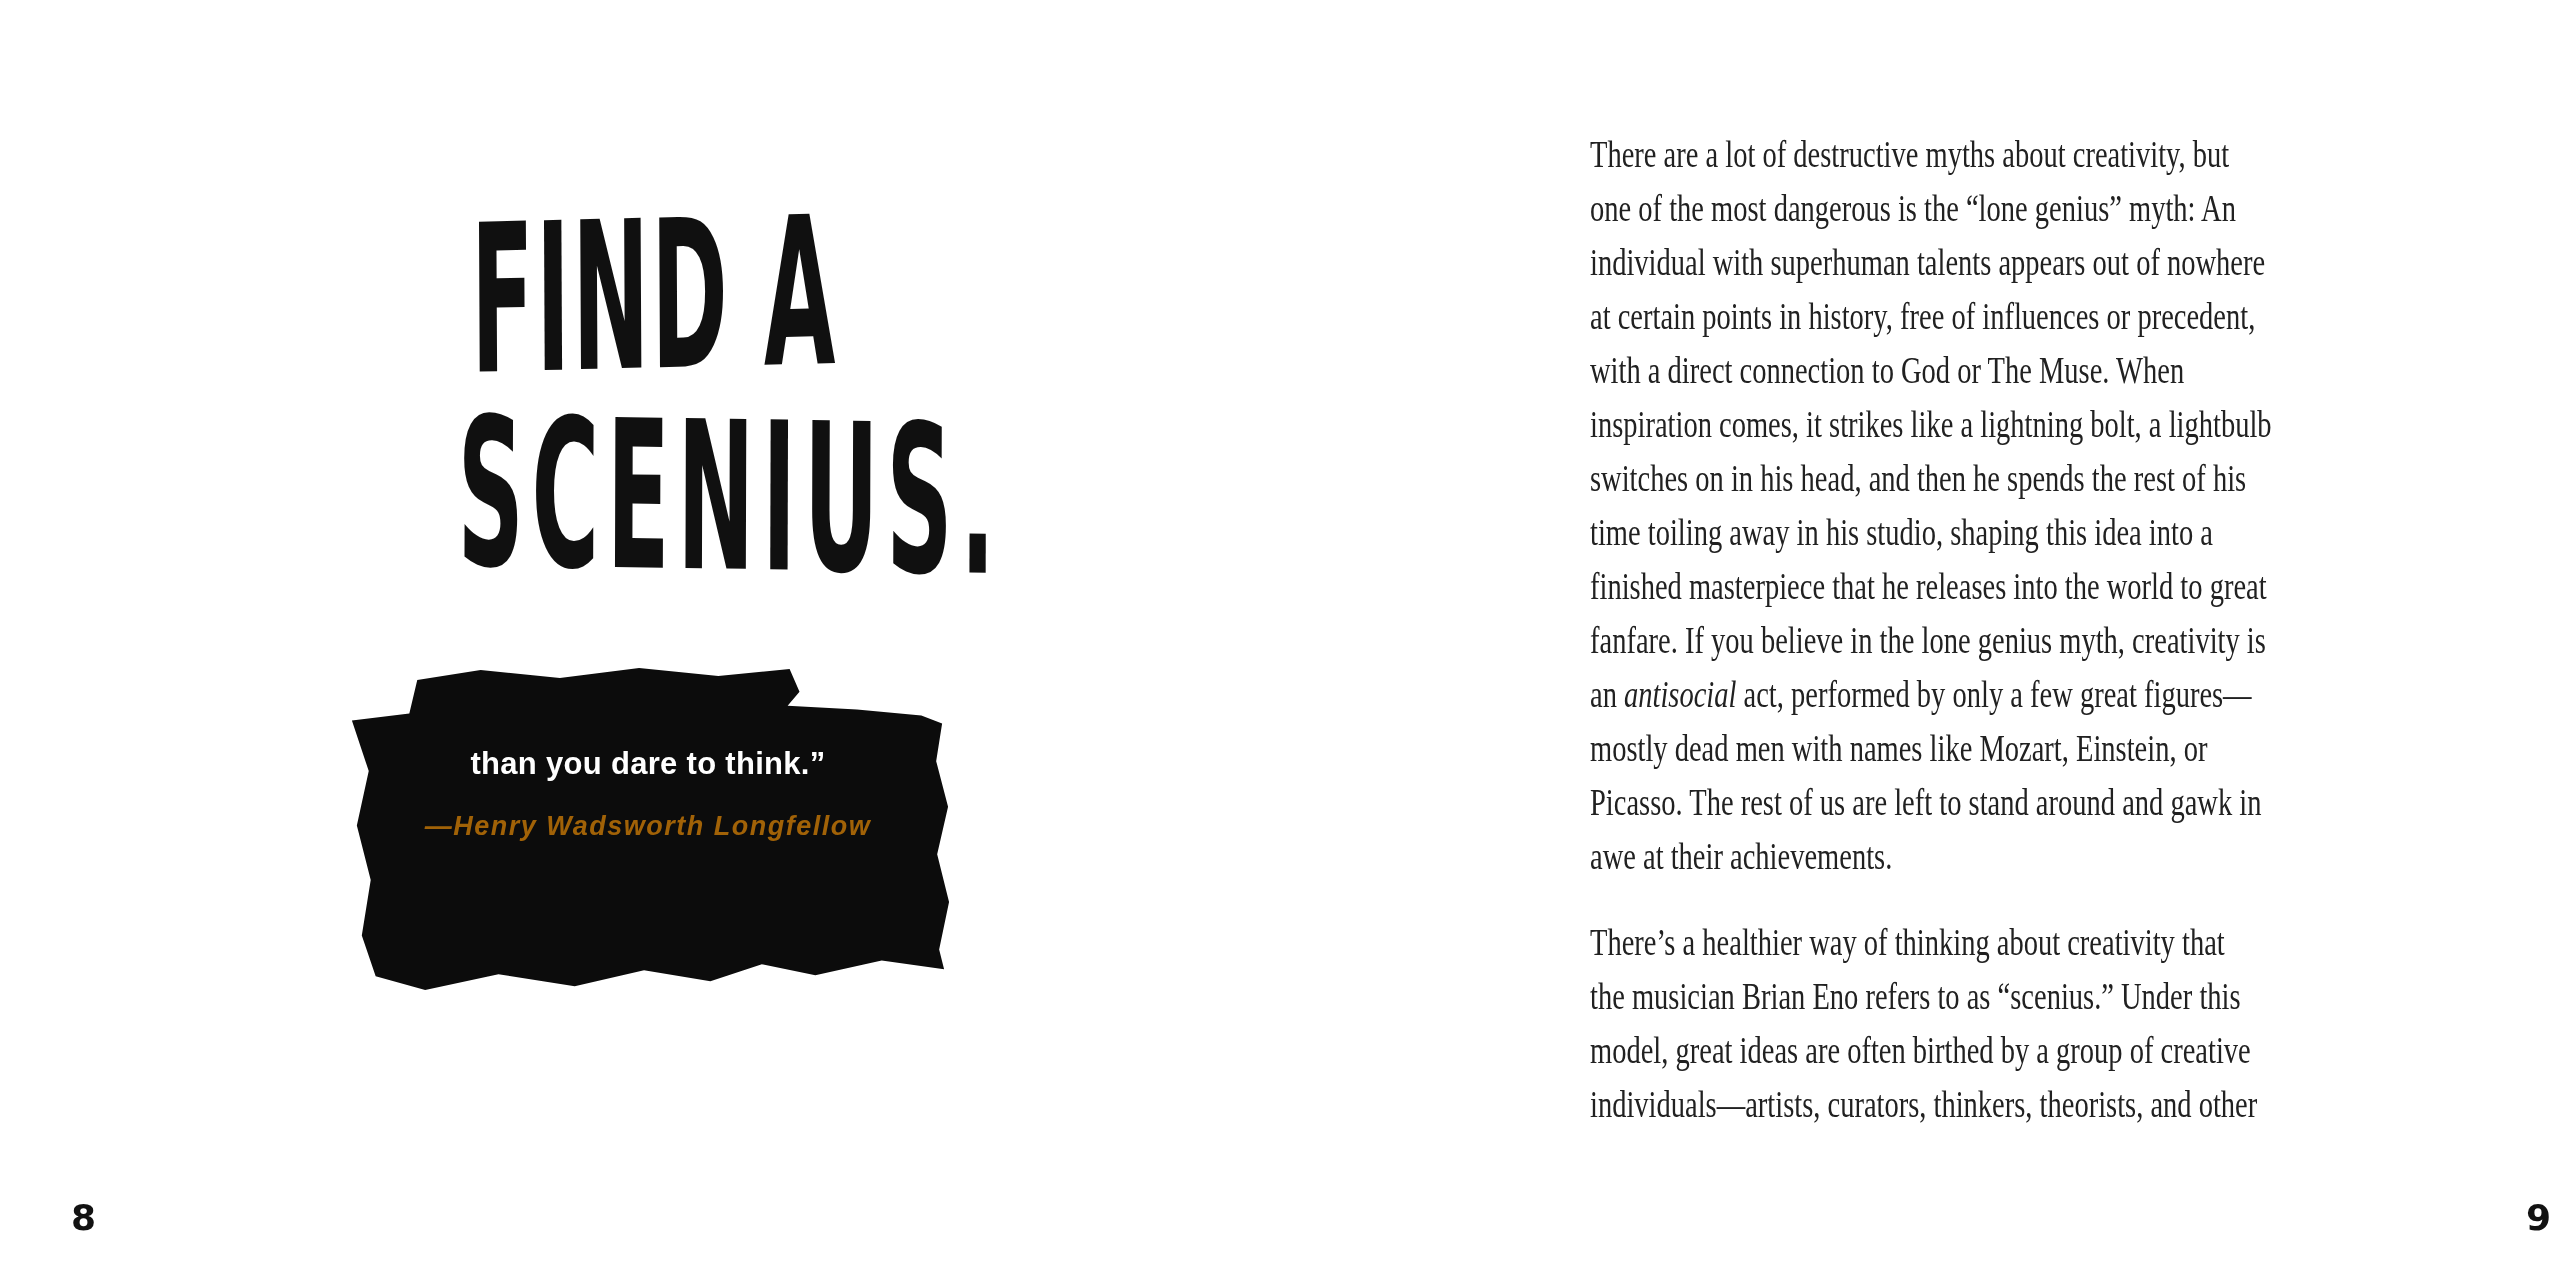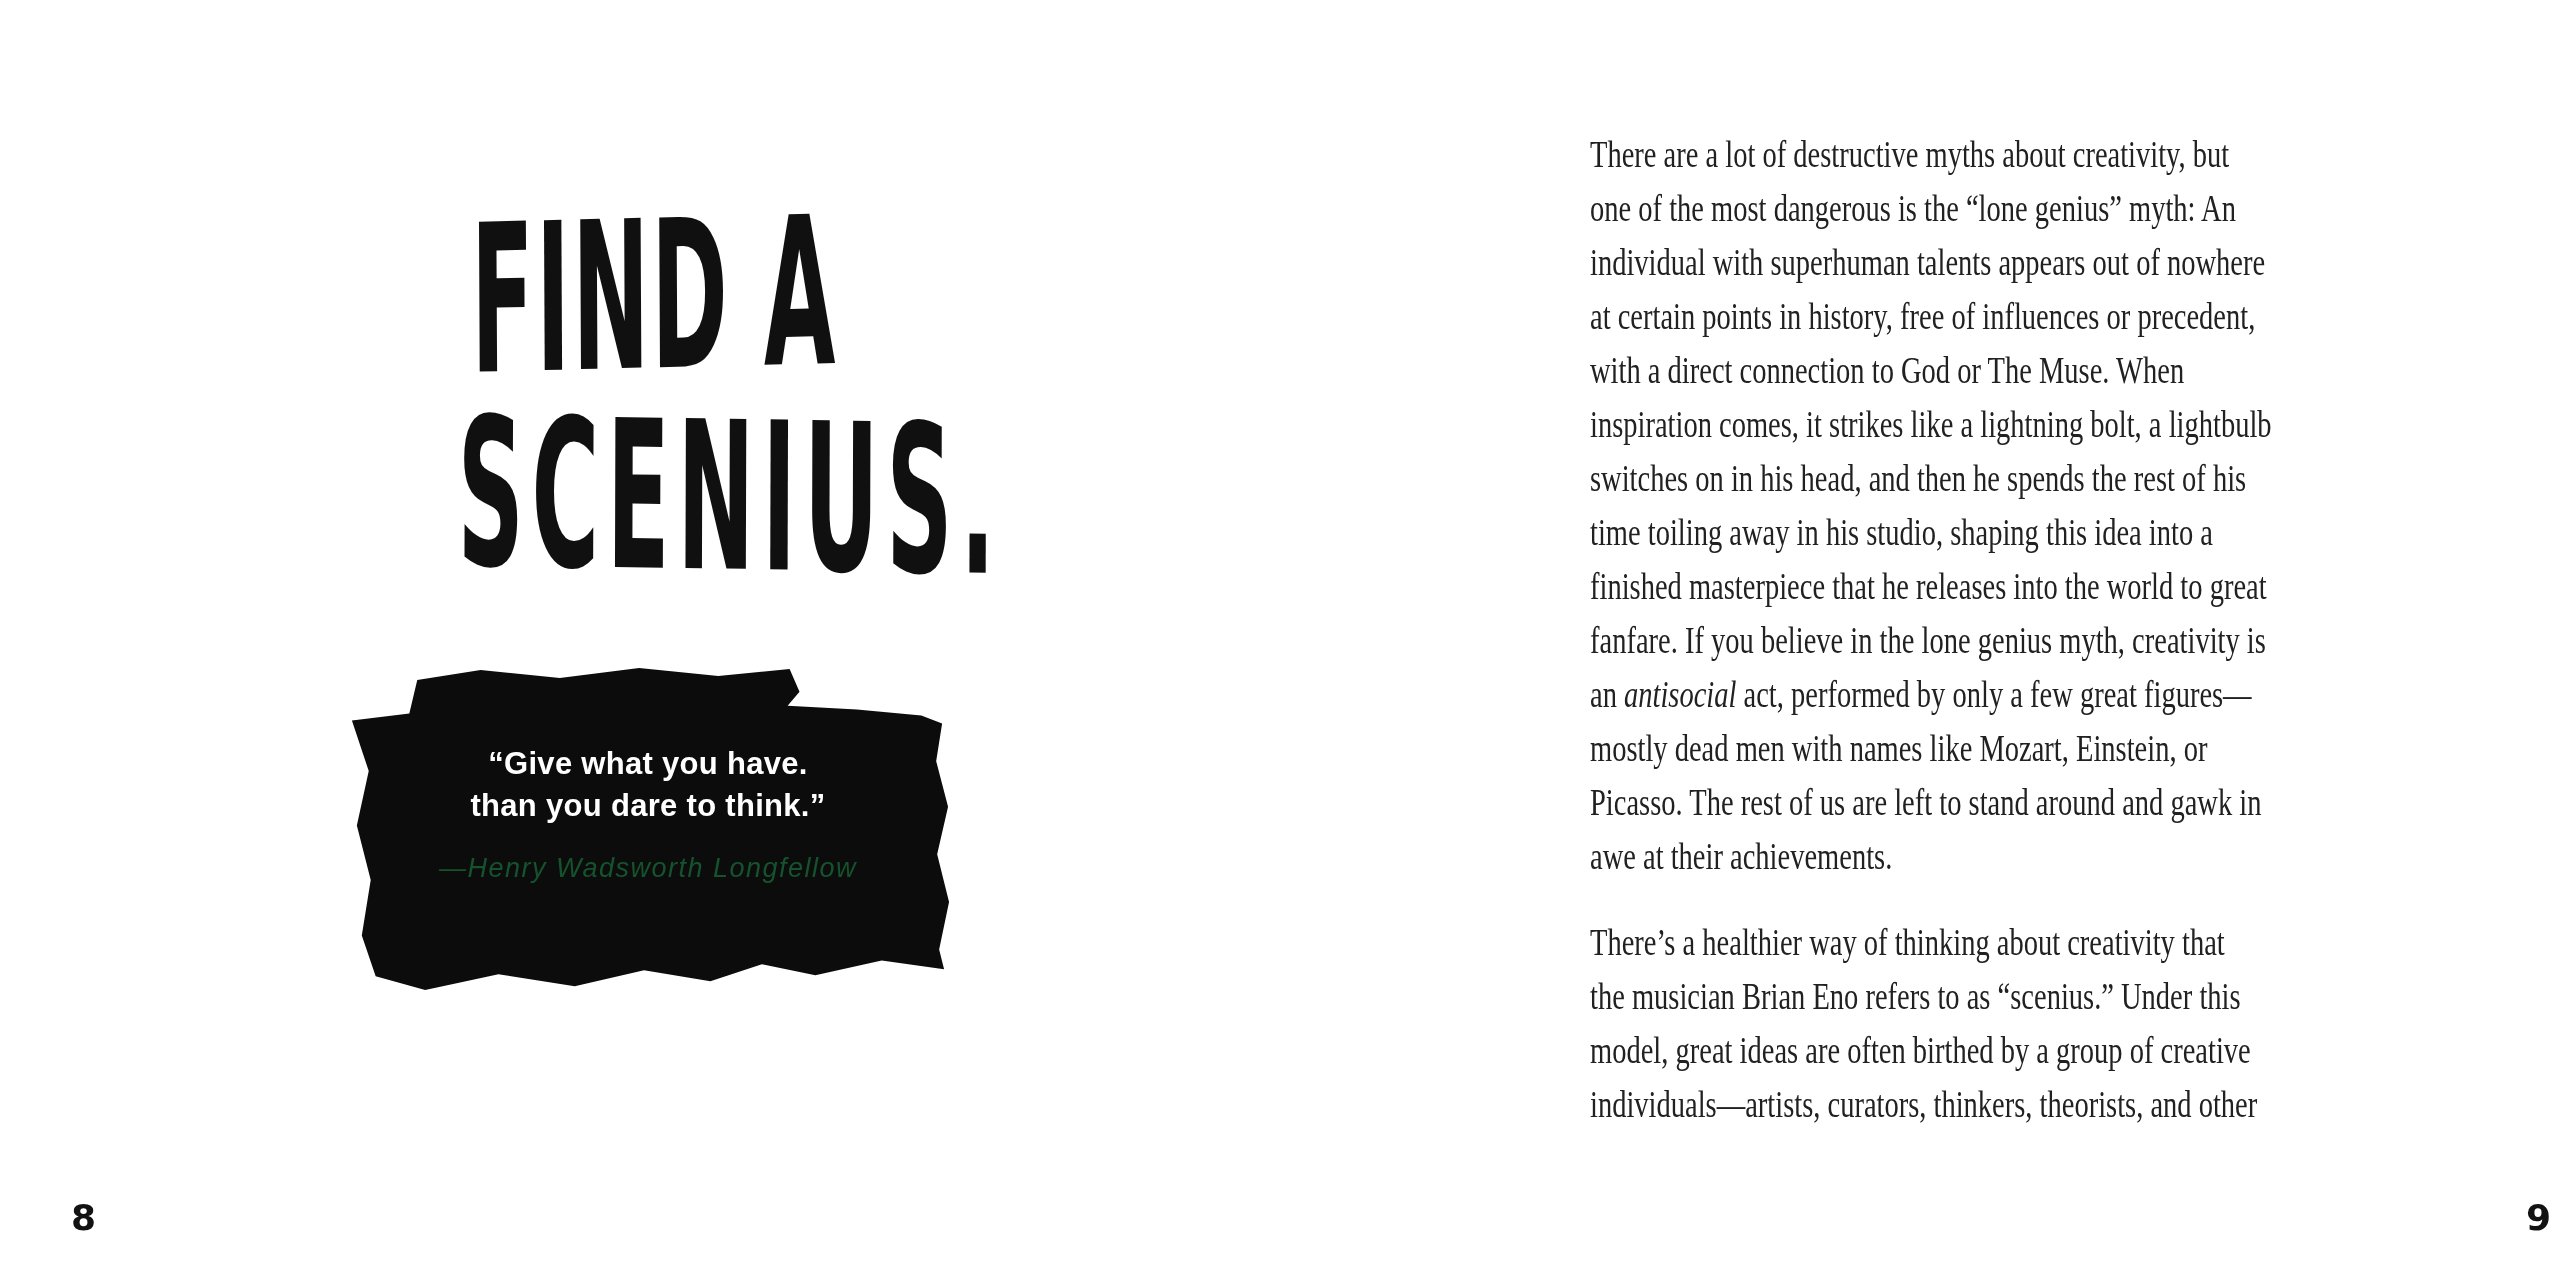--- a/index.html
+++ b/index.html
@@ -54,23 +54,23 @@
   .q-line {
     font-size: 31px;
     font-weight: bold;
     line-height: 42px;
     letter-spacing: 0.3px;
   }
   .q-attr {
     margin-top: 26px;
     font-size: 27px;
     font-style: italic;
-    font-weight: 400;
+    font-weight: 700;
     letter-spacing: 1.5px;
-    color: #14532d;
+    color: #a16207;
   }
 
   
   .folio {
     position: absolute;
     font-family: "DejaVu Sans", sans-serif;
     font-weight: bold;
     font-size: 36px;
     color: #121212;
   }
@@ -113,21 +113,20 @@
           M 10 55
           L 68 48 L 76 14
           L 140 4 L 220 12 L 300 2 L 380 10 L 452 3
           L 462 26 L 450 40
           L 520 44 L 585 50 L 606 58
           L 600 96 L 612 142 L 601 190 L 613 238 L 603 286 L 608 306
           L 545 297 L 478 312 L 424 301 L 372 318 L 305 307 L 235 323 L 158 311 L 84 327 L 34 313
           L 20 272 L 29 216 L 15 161 L 27 106 L 10 55 Z"></path>
       </svg>
       <figcaption class="quote-content">
-        <div class="q-line">“Give what you have.</div>
         <div class="q-line">than you dare to think.”</div>
         <div class="q-attr">—Henry Wadsworth Longfellow</div>
       </figcaption>
     </figure>
 
     <div class="folio folio-left">8</div>
   </section>
 
   <section class="page page-right">
 

